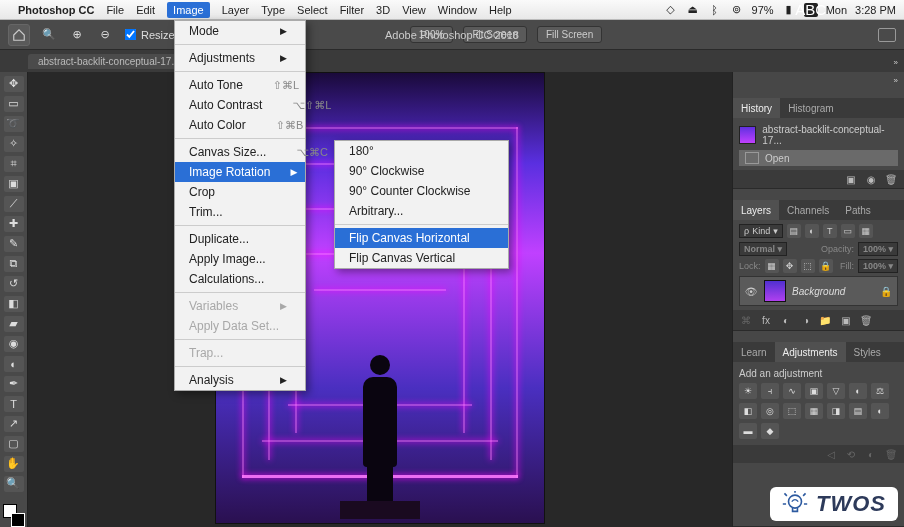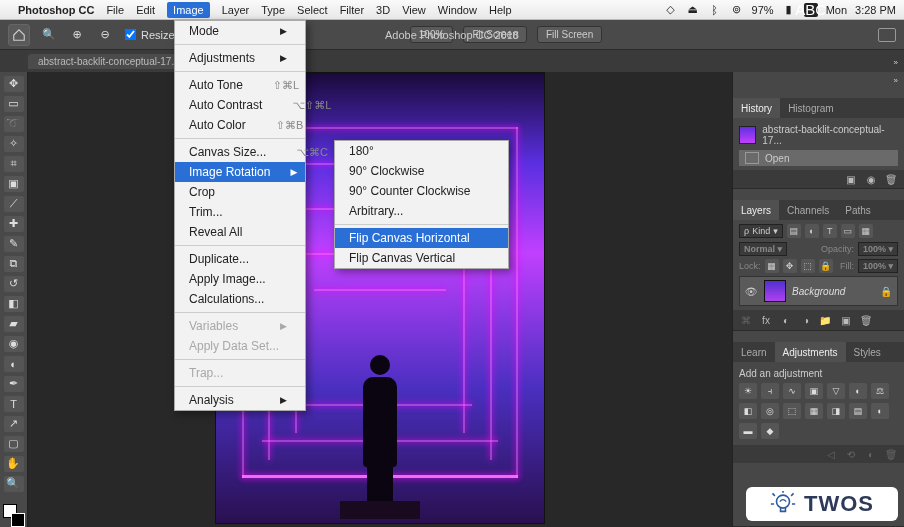--- a/index.html
+++ b/index.html
@@ -87,21 +87,21 @@
 .dropdown .mi.disabled { color:#a8a8a8; }
 .dropdown .mi.hover { background:#2a6fd6; color:#fff; }
 .dropdown .mi .arrow { font-size:9px; margin-left:20px; }
 .dropdown .mi .shortcut { color:#888; font-size:11px; margin-left:30px; }
 .dropdown .sep { height:1px; background:#ccc; margin:3px 0; }
 
 #menu-image { top:20px; left:174px; width:132px; }
 #menu-rotation { top:140px; left:334px; width:175px; }
 
 
-.watermark { position:absolute; right:6px; bottom:6px; background:#fff; border-radius:6px; padding:4px 24px; display:flex; align-items:center; gap:8px; font-size:22px; font-weight:800; color:#2d3a5a; font-family: Impact, Arial Black, sans-serif; letter-spacing:1px; z-index:200; }
+.watermark { position:absolute; right:6px; bottom:6px; background:#fff; border-radius:6px; padding:4px 12px; display:flex; align-items:center; gap:8px; font-size:22px; font-weight:800; color:#2d3a5a; font-family: Impact, Arial Black, sans-serif; letter-spacing:1px; z-index:200;font-style:italic; }
 .bulb { width:26px; height:26px; position:relative; }
 .bulb svg { width:26px; height:26px; }
 
 .chev::after{content:"»"; color:#ccc; font-size:8px;}
 </style>
 </head>
 <body>
 
 <div class="menubar">
   <span class="apple"></span>
@@ -358,23 +358,20 @@
   <div class="mi hover">
       <span>Image Rotation</span>
       <span class="arrow" style="color:#fff">▶</span>
     </div>
   <div class="mi">
       <span>Crop</span>
     </div>
   <div class="mi">
       <span>Trim...</span>
     </div>
-  <div class="mi">
-      <span>Reveal All</span>
-    </div>
   <div class="sep"></div>
   <div class="mi">
       <span>Duplicate...</span>
     </div>
   <div class="mi">
       <span>Apply Image...</span>
     </div>
   <div class="mi">
       <span>Calculations...</span>
     </div>

